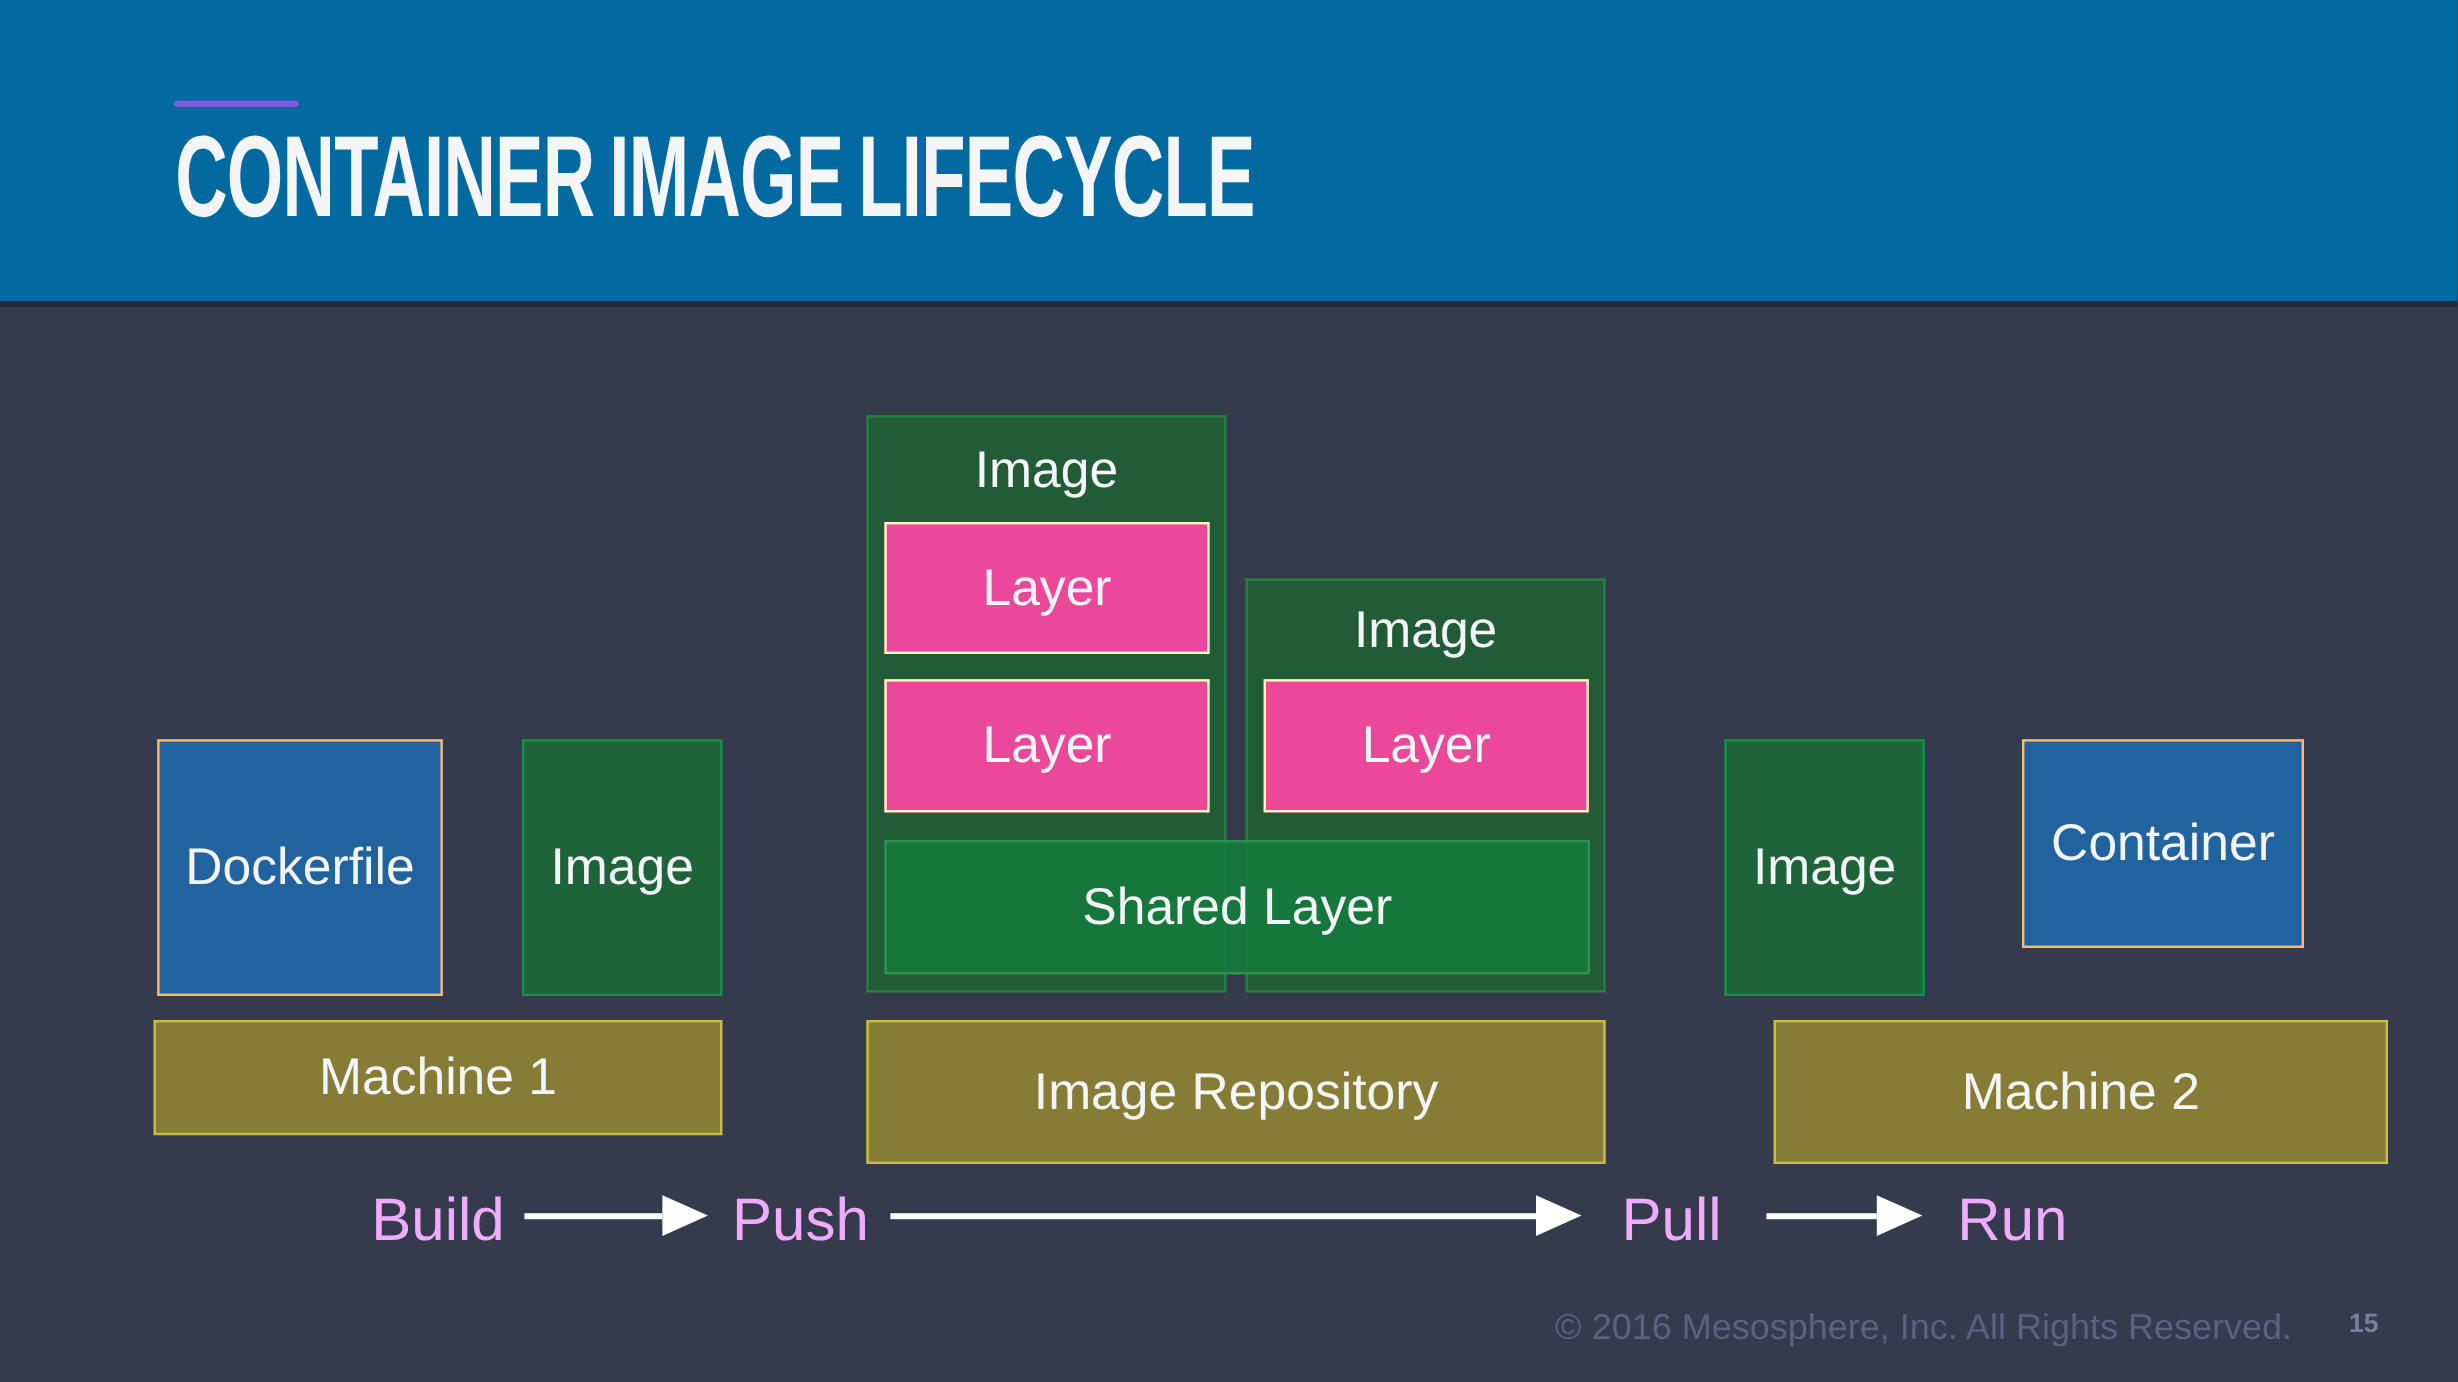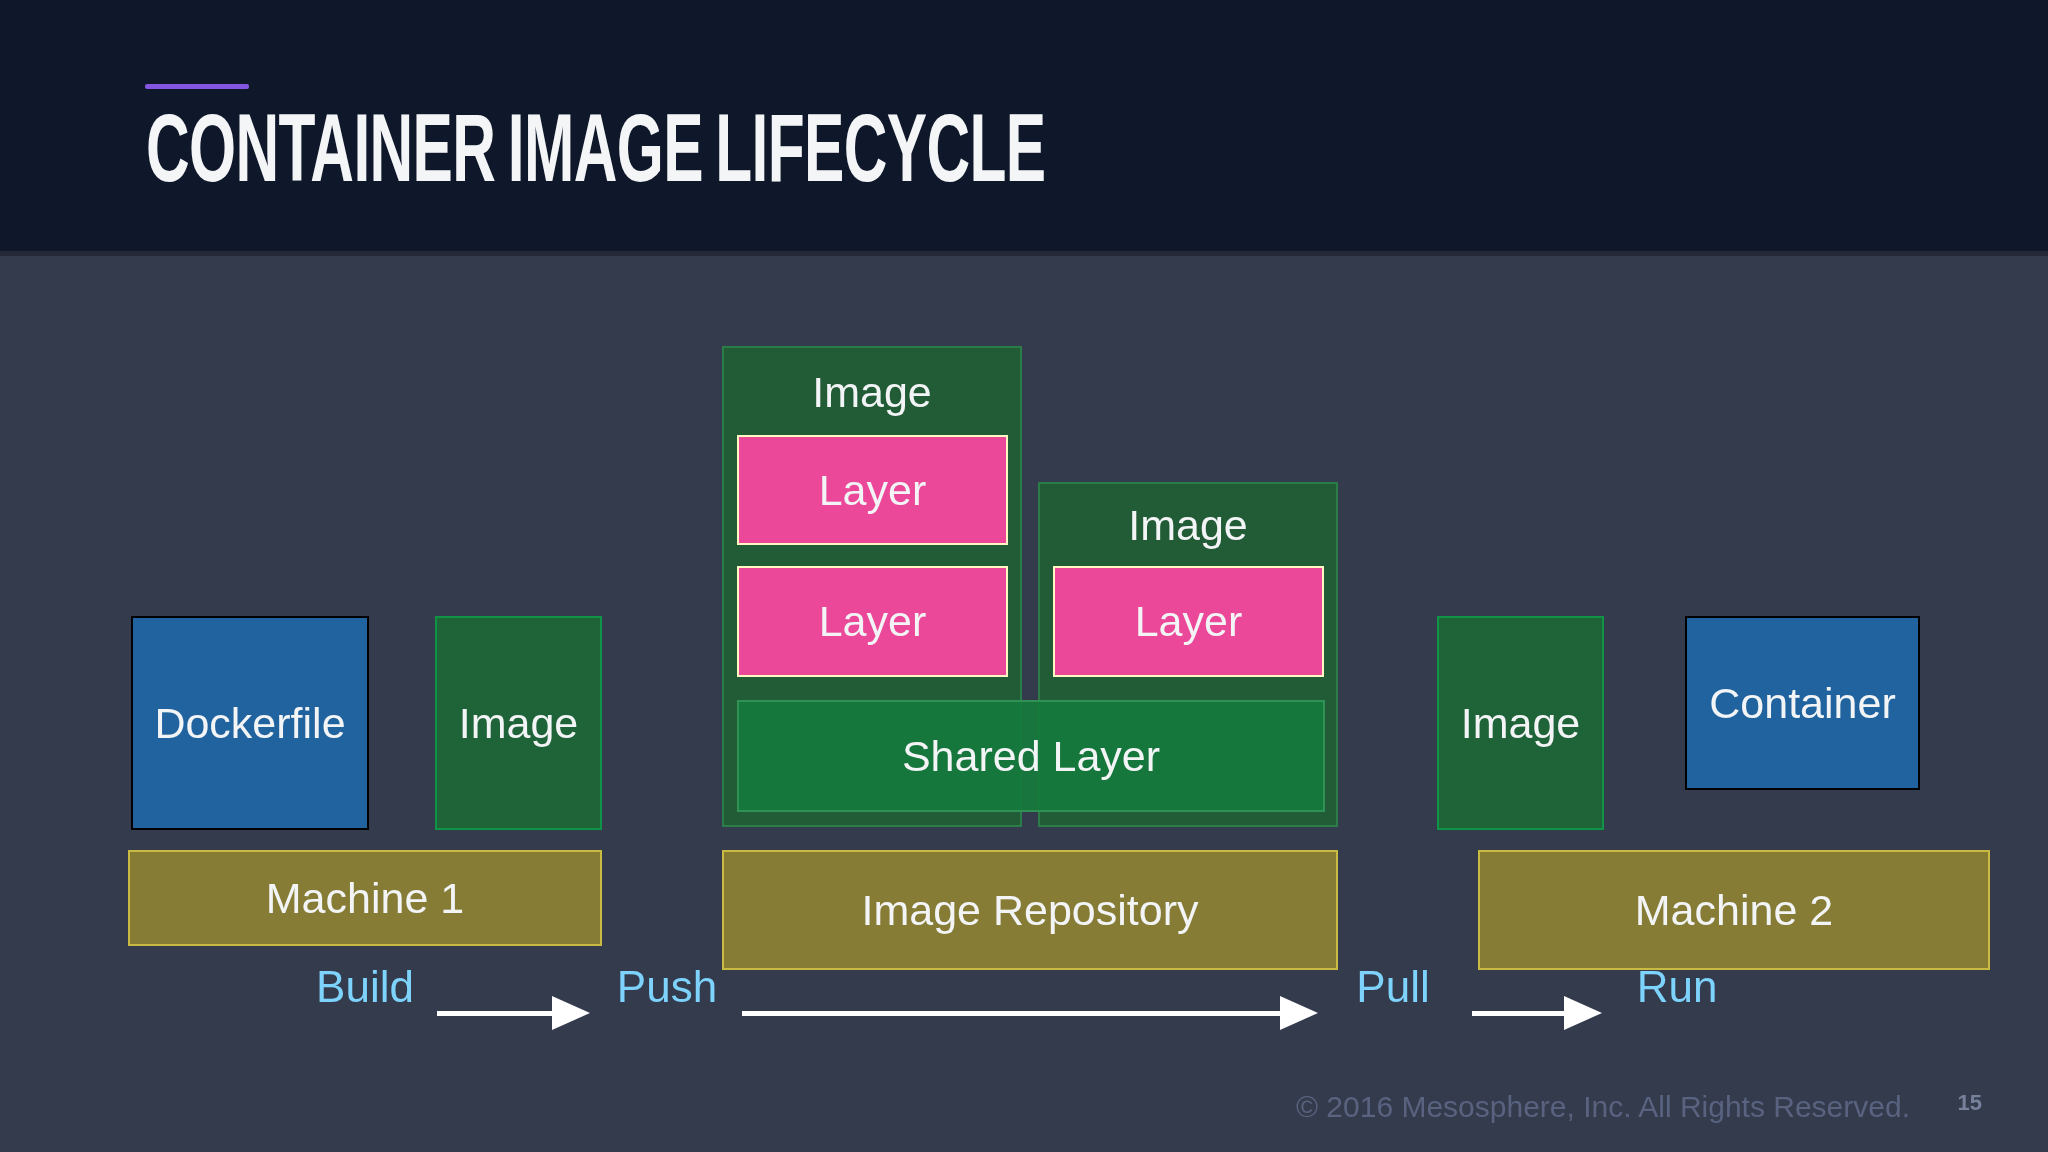--- a/index.html
+++ b/index.html
@@ -11,21 +11,21 @@
   }
   .slide {
     position: relative;
     width: 2048px; height: 1152px;
     background: #343b4d;
   }
   
   .header {
     position: absolute; left: 0; top: 0;
     width: 2048px; height: 251px;
-    background: #0f172a;
+    background: #0369a1;
     border-bottom: 5px solid #242837;
   }
   .accent-line {
     position: absolute; left: 145px; top: 84px;
     width: 104px; height: 5px;
     background: #8456e0; border-radius: 2px;
   }
   .title {
     position: absolute; left: 146px; top: 100px;
     margin: 0;
@@ -36,34 +36,34 @@
     line-height: 1.0;
   }
   
   .box {
     position: absolute;
     display: flex; align-items: center; justify-content: center;
     color: #f2f4f6; font-size: 43px;
     box-sizing: border-box;
     text-align: center;
   }
-  .box--blue   { background: #20639f; border: 2px solid #000000; }
+  .box--blue   { background: #20639f; border: 2px solid #fdba74; }
   .box--green  { background: #1f6339; border: 2px solid #0f9447; }
   .box--stack  { background: #215c36; border: 2px solid #2a7d46;
                  align-items: flex-start; }
   .box--layer  { background: #ec4899; border: 2px solid #fef9c3; }
   .box--shared { background: rgba(21,122,60,0.93); border: 2px solid #2f9153; }
   .box--olive  { background: #867c36; border: 2px solid #c9ba41; }
   .stack-label { height: 84px; display: flex; align-items: center; width: 100%;
                  justify-content: center; }
   
   .flow-label {
-    position: absolute; top: 965px;
+    position: absolute; top: 991px;
     transform: translateX(-50%);
-    color: #7dd3fc; font-size: 44px; line-height: 1;
+    color: #f0abfc; font-size: 50px; line-height: 1;
     white-space: nowrap;
   }
   .arrow-line {
     position: absolute; top: 1011px; height: 5px;
     background: #ffffff;
   }
   .arrow-head {
     position: absolute; top: 996px;
     width: 0; height: 0;
     border-left: 38px solid #ffffff;

